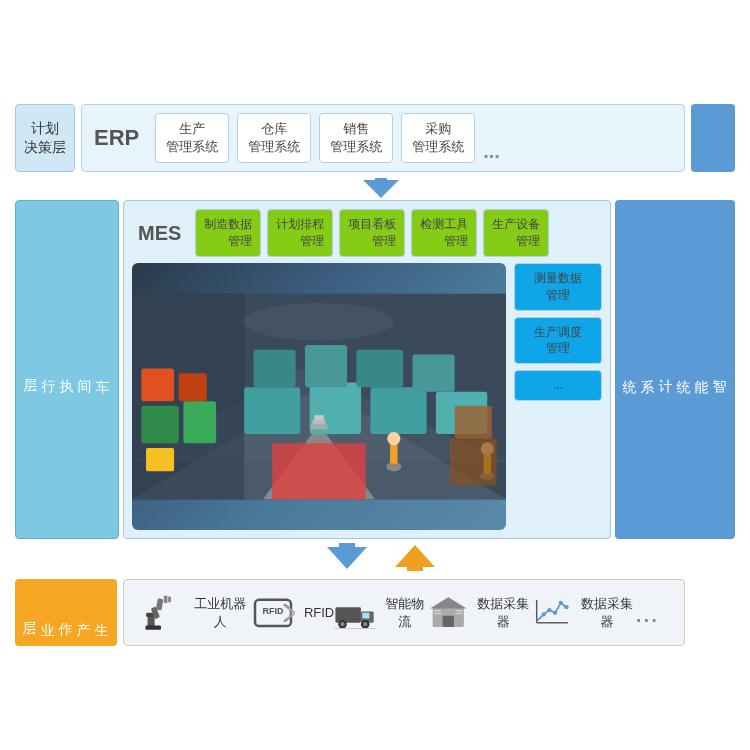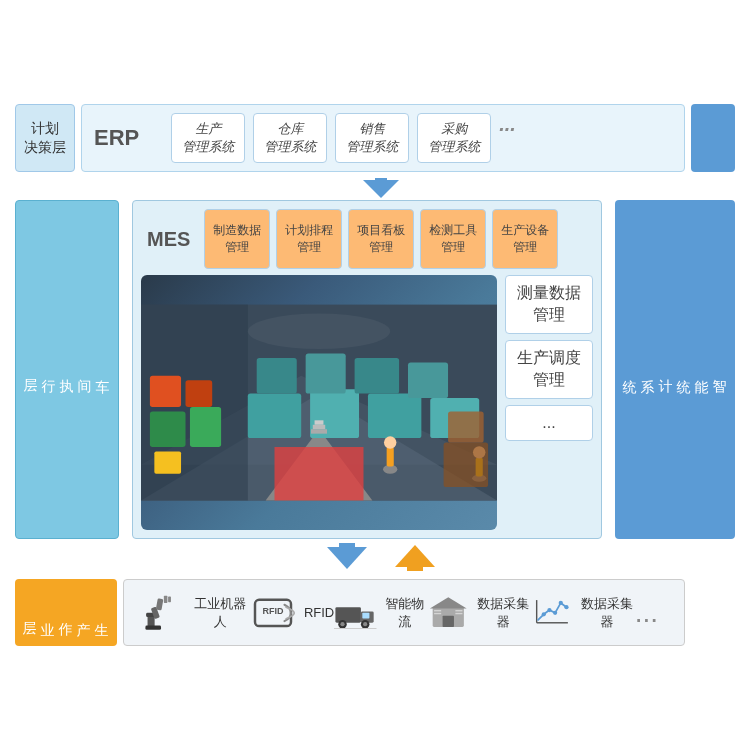--- a/index.html
+++ b/index.html
@@ -47,35 +47,34 @@
     }
 
     .erp-content {
       flex: 1;
       background: #e8f4fb;
       border: 1px solid #b0d4ec;
       border-radius: 4px;
       display: flex;
       align-items: center;
       padding: 8px 12px;
-      gap: 24px;
+      gap: 8px;
     }
 
     .erp-label {
       font-size: 22px;
       font-weight: bold;
       color: #555;
       margin-right: 8px;
     }
 
     .erp-modules {
       display: flex;
       gap: 8px;
-      align-items: flex-start;
-      font-style: italic;
+      align-items: flex-end;
     }
 
     .erp-module-box {
       background: #fff;
       border: 1px solid #b0d0e8;
       border-radius: 4px;
       padding: 6px 10px;
       font-size: 13px;
       color: #444;
       text-align: center;
@@ -133,47 +132,47 @@
     }
 
     .mes-modules {
       display: flex;
       gap: 6px;
       align-items: stretch;
       flex: 1;
     }
 
     .mes-module-box {
-      background: #fdba74;
+      background: #84cc16;
       border: 1px solid #b0d0e8;
       border-radius: 4px;
-      padding: 12px 8px;
+      padding: 6px 8px;
       font-size: 12px;
       color: #444;
-      text-align: center;
+      text-align: right;
       line-height: 1.4;
       min-width: 62px;
       display: flex;
       align-items: center;
       justify-content: center;
     }
 
     .mes-right-modules {
       display: flex;
       flex-direction: column;
       gap: 6px;
       min-width: 88px;
     }
 
     .mes-right-box {
-      background: #ffffff;
+      background: #0ea5e9;
       border: 1px solid #b0d0e8;
       border-radius: 4px;
       padding: 6px 8px;
-      font-size: 16px;
+      font-size: 12px;
       color: #444;
       text-align: center;
       line-height: 1.4;
     }
 
     .factory-image {
       flex: 1;
       background: linear-gradient(135deg, #2a3a4a 0%, #3a5a7a 30%, #4a7a9a 60%, #5a8aaa 100%);
       border-radius: 6px;
       position: relative;
@@ -258,21 +257,21 @@
     <div style="min-width:56px; margin-right:6px;"></div>
     <div style="flex:1; display:flex; justify-content:center; align-items:center;">
       <svg width="40" height="20" viewBox="0 0 40 20">
         <polygon points="20,20 2,2 38,2" fill="#5b9bd5"></polygon>
         <rect x="14" y="0" width="12" height="12" fill="#5b9bd5"></rect>
       </svg>
     </div>
     <div style="min-width:44px; margin-left:6px;"></div>
   </div>
 
-  <div style="display:flex; gap:13px; flex:1; margin-bottom:4px;">
+  <div style="display:flex; gap:4px; flex:1; margin-bottom:4px;">
     <div class="workshop-label">车<br>间<br>执<br>行<br>层</div>
 
     <div class="workshop-content">
 
       <div class="mes-row">
         <div class="mes-label">MES</div>
         <div class="mes-modules">
           <div class="mes-module-box">制造数据<br>管理</div>
           <div class="mes-module-box">计划排程<br>管理</div>
           <div class="mes-module-box">项目看板<br>管理</div>

